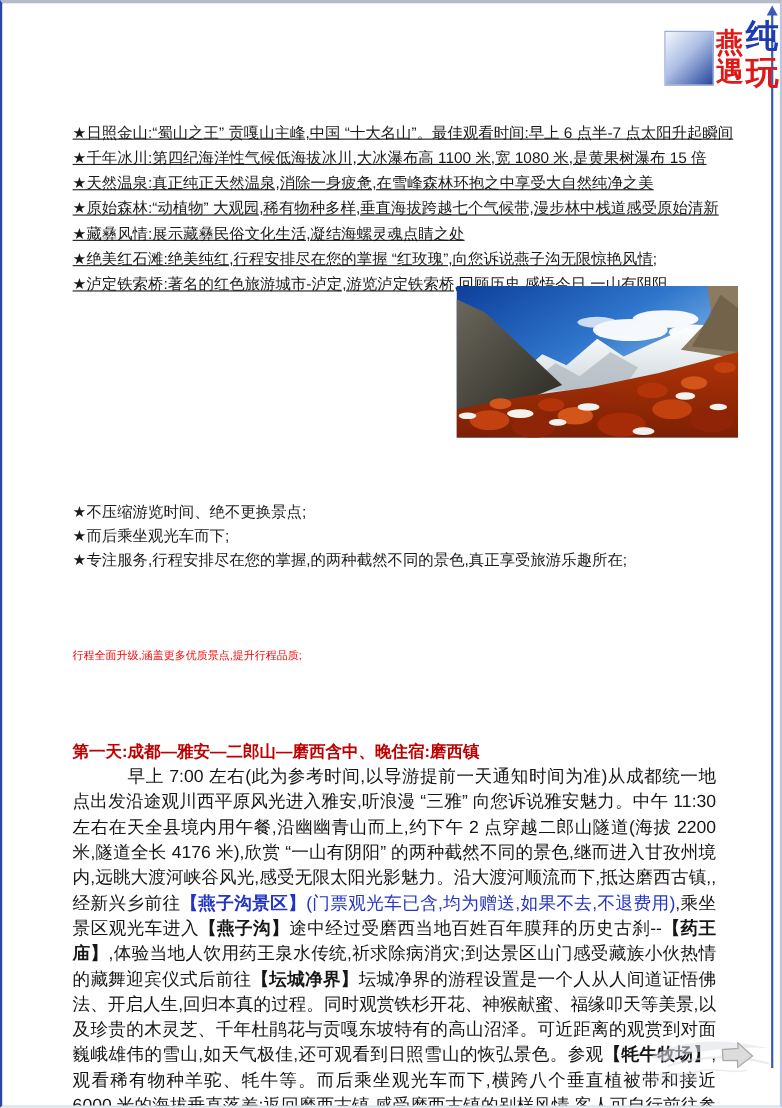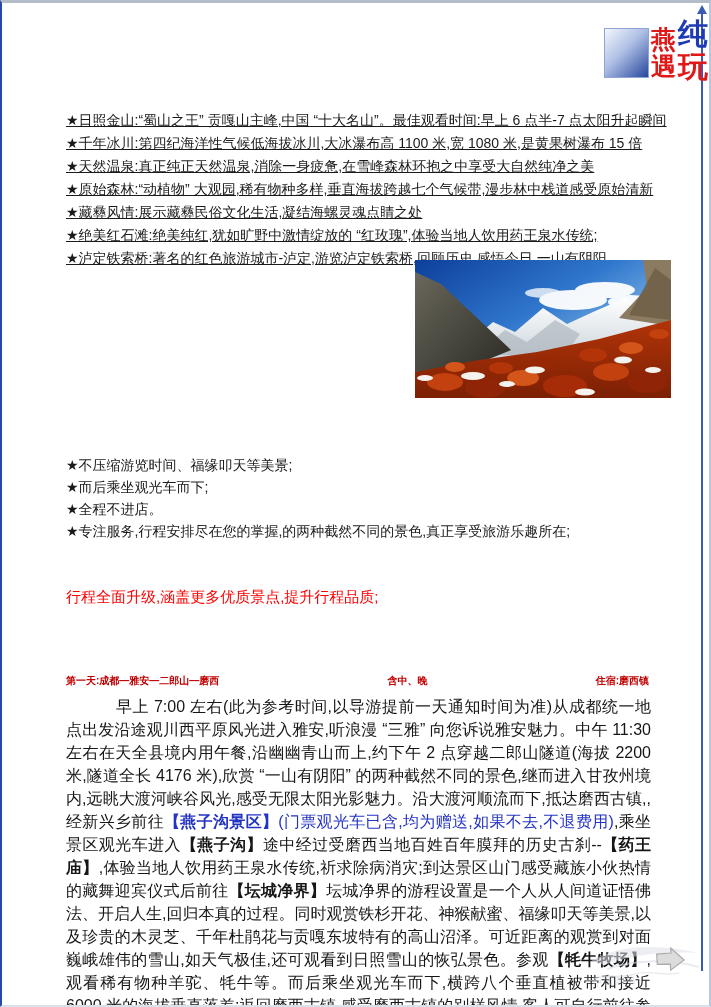--- a/index.html
+++ b/index.html
@@ -33,27 +33,27 @@
   .logo-col{position:absolute;display:flex;flex-direction:column;font-weight:bold;
     font-family:"Liberation Serif","DejaVu Serif",serif;}
   .logo-col.brand{left:49px;top:11px;font-size:25px;line-height:27px;color:var(--brand_red);}
   .logo-col.slogan{left:76px;top:2px;font-size:30px;line-height:33px;}
   .logo-col.slogan .c0{color:var(--brand_blue);}
   .logo-col.slogan .c1{color:var(--brand_red);}
   
   .block{position:absolute;left:64px;width:585px;}
   .highlights{top:106px;font-size:14px;line-height:23px;text-decoration:underline;}
   .promises{top:451px;font-size:14px;line-height:22px;}
-  .promo{top:580px;font-size:15px;line-height:28px;color:var(--promo_red);}
+  .promo{top:580px;font-size:10px;line-height:28px;color:var(--promo_red);}
   .line{white-space:nowrap;}
   
   .photo{position:absolute;left:413px;top:257px;width:256px;height:138px;display:block;}
   
-  .day-header{top:671px;display:flex;justify-content:space-between;align-items:baseline;
-    font-size:10px;font-weight:bold;color:var(--header_red);padding-right:2px;}
+  .day-header{top:671px;display:flex;justify-content:flex-start;align-items:baseline;
+    font-size:15px;font-weight:bold;color:var(--header_red);padding-right:2px;}
   
   .itinerary{top:692px;font-size:16px;line-height:23px;text-align:justify;text-indent:50px;color:#161616;}
   .seg-normal{}
   .seg-bold{font-weight:bold;}
   .seg-blue{color:var(--scenic_blue);}
   .seg-blue-bold{color:var(--scenic_blue);font-weight:bold;}
   
   .watermark{position:absolute;left:585px;top:940px;width:115px;height:62px;opacity:.55;pointer-events:none;}
   .wm-text{position:absolute;left:6px;top:32px;font-size:9px;letter-spacing:2px;color:#c3c9d2;
     transform:rotate(-5deg);white-space:nowrap;}
@@ -78,21 +78,21 @@
       <span class="c1">玩</span>
     </div>
   </div>
 
   <div class="block highlights" id="highlights-list">
       <div class="line">★日照金山:“蜀山之王” 贡嘎山主峰,中国 “十大名山”。最佳观看时间:早上 6 点半-7 点太阳升起瞬间</div>
       <div class="line">★千年冰川:第四纪海洋性气候低海拔冰川,大冰瀑布高 1100 米,宽 1080 米,是黄果树瀑布 15 倍</div>
       <div class="line">★天然温泉:真正纯正天然温泉,消除一身疲惫,在雪峰森林环抱之中享受大自然纯净之美</div>
       <div class="line">★原始森林:“动植物” 大观园,稀有物种多样,垂直海拔跨越七个气候带,漫步林中栈道感受原始清新</div>
       <div class="line">★藏彝风情:展示藏彝民俗文化生活,凝结海螺灵魂点睛之处</div>
-      <div class="line">★绝美红石滩:绝美纯红,犹如旷野中激情绽放的 “红玫瑰”,体验当地人饮用药王泉水传统;</div>
+      <div class="line">★绝美红石滩:绝美纯红,行程安排尽在您的掌握 “红玫瑰”,向您诉说燕子沟无限惊艳风情;</div>
       <div class="line">★泸定铁索桥:著名的红色旅游城市-泸定,游览泸定铁索桥,回顾历史,感悟今日,一山有阴阳</div>
     </div>
 
   <svg class="photo" viewBox="0 0 256 138" preserveAspectRatio="none" xmlns="http://www.w3.org/2000/svg">
     <defs>
       <linearGradient id="sky" x1="0" y1="0" x2="0.8" y2="0.7">
         <stop offset="0" stop-color="#0d3f9b"></stop>
         <stop offset="0.55" stop-color="#2f76cc"></stop>
         <stop offset="1" stop-color="#8cc0ea"></stop>
       </linearGradient>
@@ -141,23 +141,22 @@
       <ellipse cx="120" cy="110" rx="10" ry="3.5"></ellipse>
       <ellipse cx="92" cy="124" rx="8" ry="3"></ellipse>
       <ellipse cx="208" cy="100" rx="9" ry="3.5"></ellipse>
       <ellipse cx="238" cy="110" rx="8" ry="3"></ellipse>
       <ellipse cx="10" cy="118" rx="8" ry="3"></ellipse>
       <ellipse cx="170" cy="132" rx="10" ry="3.5"></ellipse>
     </g>
   </svg>
 
   <div class="block promises" id="promises-list">
-      <div class="line">★不压缩游览时间、福缘叩天等美景;</div>
+      <div class="line">★不压缩游览时间、绝不更换景点;</div>
       <div class="line">★而后乘坐观光车而下;</div>
-      <div class="line">★全程不进店。</div>
       <div class="line">★专注服务,行程安排尽在您的掌握,的两种截然不同的景色,真正享受旅游乐趣所在;</div>
     </div>
 
   <div class="block promo" id="promo-list">
       <div class="line">行程全面升级,涵盖更多优质景点,提升行程品质;</div>
     </div>
 
   <div class="block day-header">
     <span>第一天:成都—雅安—二郎山—磨西</span>
     <span>含中、晚</span>

